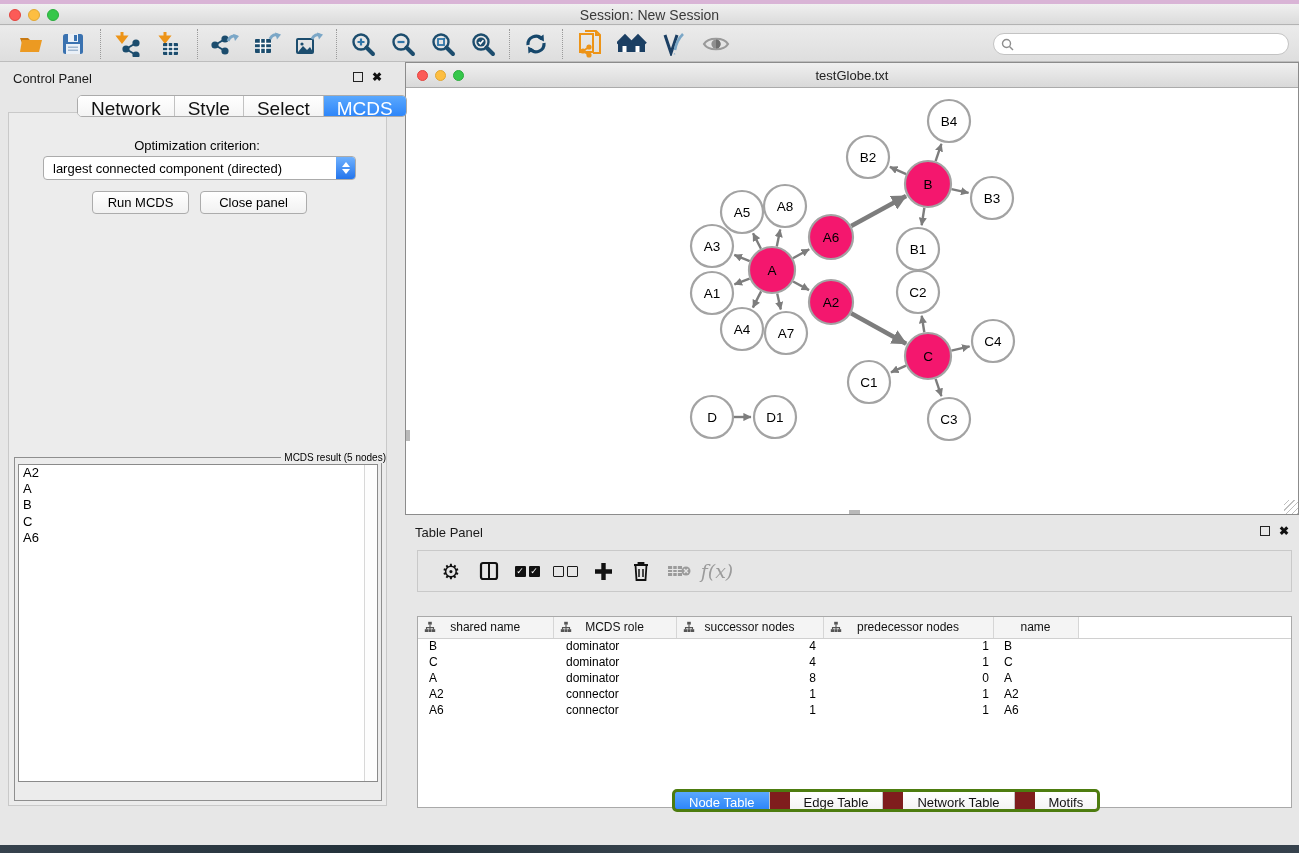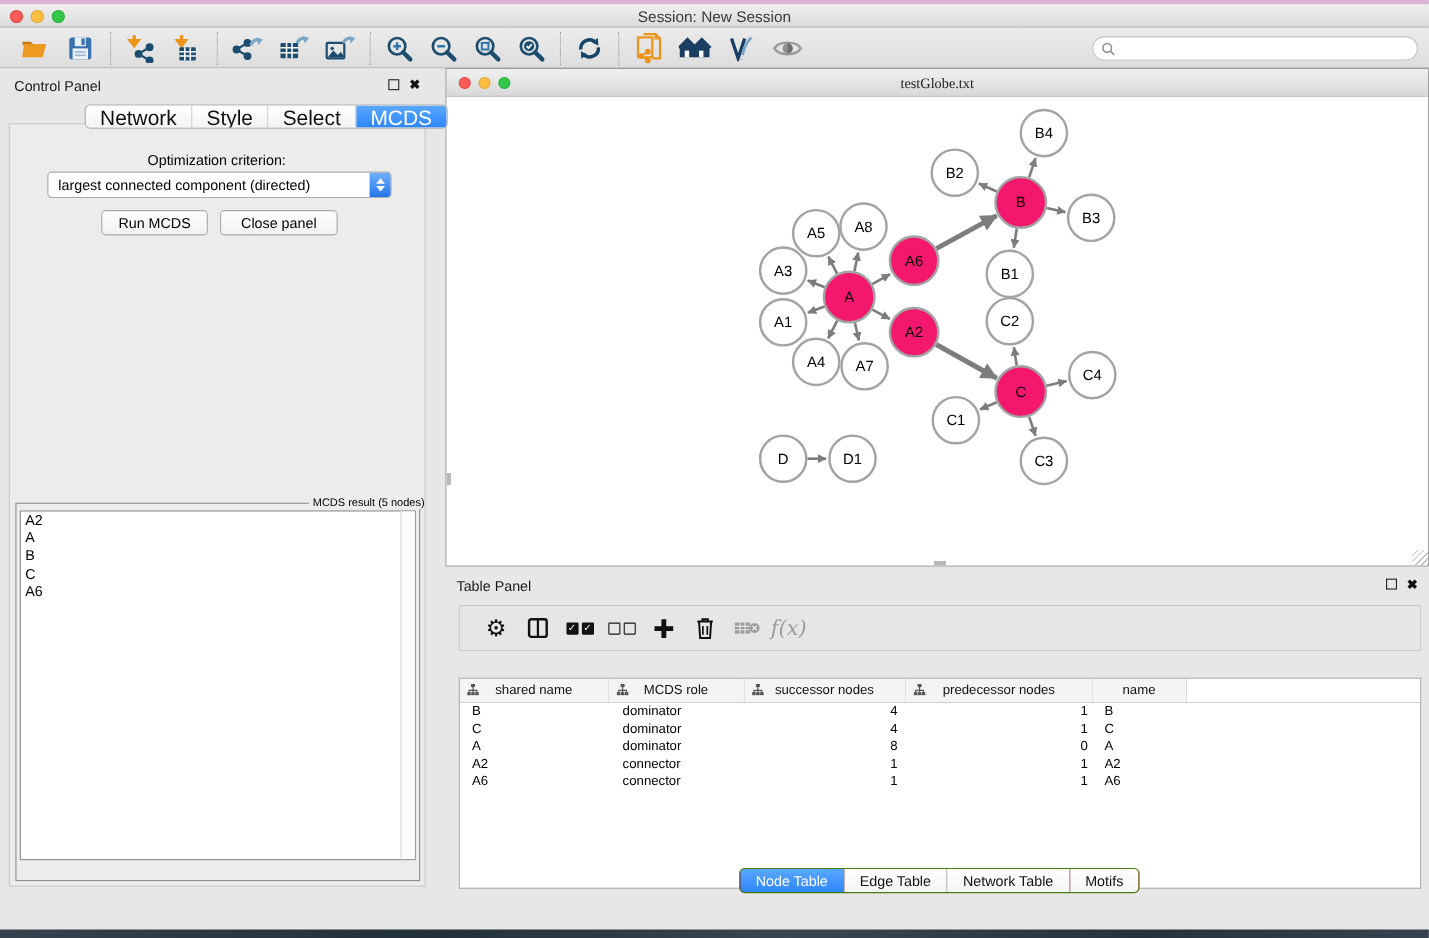--- a/index.html
+++ b/index.html
@@ -72,21 +72,21 @@
   .listbox .item { font-size:13px; line-height:16.2px; padding-left:4px; color:#000; }
   .scroll-track { position:absolute; right:0; top:0; bottom:0; width:13px; background:#FDFDFD; border-left:1px solid #D8D8D8; }
 
   
   .net-window { position:absolute; left:405px; top:62px; width:894px; height:453px;
     background:#fff; border:1px solid #8C8C8C; }
   .net-titlebar { position:relative; height:25px; background:linear-gradient(#F0F0F0,#D9D9D9);
     border-bottom:1px solid #ABABAB; }
   .net-titlebar .lights { top:7px; left:11px; }
   .net-titlebar .light { width:11px; height:11px; }
-  .net-title { position:absolute; left:0; right:0; top:5px; text-align:center; font-size:13px; color:#222;font-family:Liberation Serif, serif; }
+  .net-title { position:absolute; left:0; right:0; top:5px; text-align:center; font-size:13px; color:#222; }
   .net-canvas { position:relative; width:892px; height:426px; background:#fff; }
   .net-canvas svg { position:absolute; left:0; top:0; }
   .scroll-mark-v { position:absolute; left:0px; top:342px; width:4px; height:11px; background:#B9B9B9; }
   .scroll-mark-h { position:absolute; left:443px; bottom:0px; width:11px; height:4px; background:#B9B9B9; }
   .resize-grip { position:absolute; right:0; bottom:0; width:14px; height:14px;
     background:repeating-linear-gradient(135deg, transparent 0 3px, #BFBFBF 3px 4px); }
 
   
   .table-panel { position:absolute; left:405px; top:520px; width:894px; height:296px; }
   .tp-title { position:absolute; left:10px; top:5px; font-size:13px; color:#1a1a1a; }
@@ -105,21 +105,21 @@
   table.data th { height:21px; background:#F4F4F4; border-bottom:1px solid #D0D0D0;
     border-left:1px solid #D6D6D6; font-weight:normal; font-size:12px; color:#111; position:relative; }
   table.data th:first-child { border-left:none; }
   table.data th.filler { background:#fff; }
   .th-icon { position:absolute; left:6px; top:4px; }
   table.data td { height:16px; font-size:12px; color:#000; white-space:nowrap; overflow:hidden; }
   td.c0 { padding-left:11px; } td.c1 { padding-left:13px; }
   td.c2 { text-align:right; padding-right:7px; } td.c3 { text-align:right; padding-right:4px; }
   td.c4 { padding-left:11px; }
   .tp-tabs { position:absolute; left:267px; top:269px; height:23px; display:flex;
-    border:1px solid #4d7c0f; border-radius:5px; overflow:hidden; background:#7f1d1d; }
+    border:3px solid #4d7c0f; border-radius:5px; overflow:hidden; background:#7f1d1d;gap:20px; }
   .tp-tab { font-size:13px; padding:3px 14px 0; background:linear-gradient(#FFFFFF,#F4F4F4);
     border-right:1px solid #C2C2C2; color:#111; }
   .tp-tab:last-child { border-right:none; }
   .tp-tab.selected { background:linear-gradient(#5AA8FE,#2E86F9); color:#fff; }
 
   
   .status-bar { position:absolute; left:0; top:820px; width:100%; height:39px;
     background:#ECECEC; border-top:1px solid #C2C2C2;margin-top:44px; }
   .list-btn { position:absolute; left:10px; top:3px; width:27px; height:19px;
     background:linear-gradient(#FFFFFF,#EDEDED); border:1px solid #A8A8A8; border-radius:2px;

